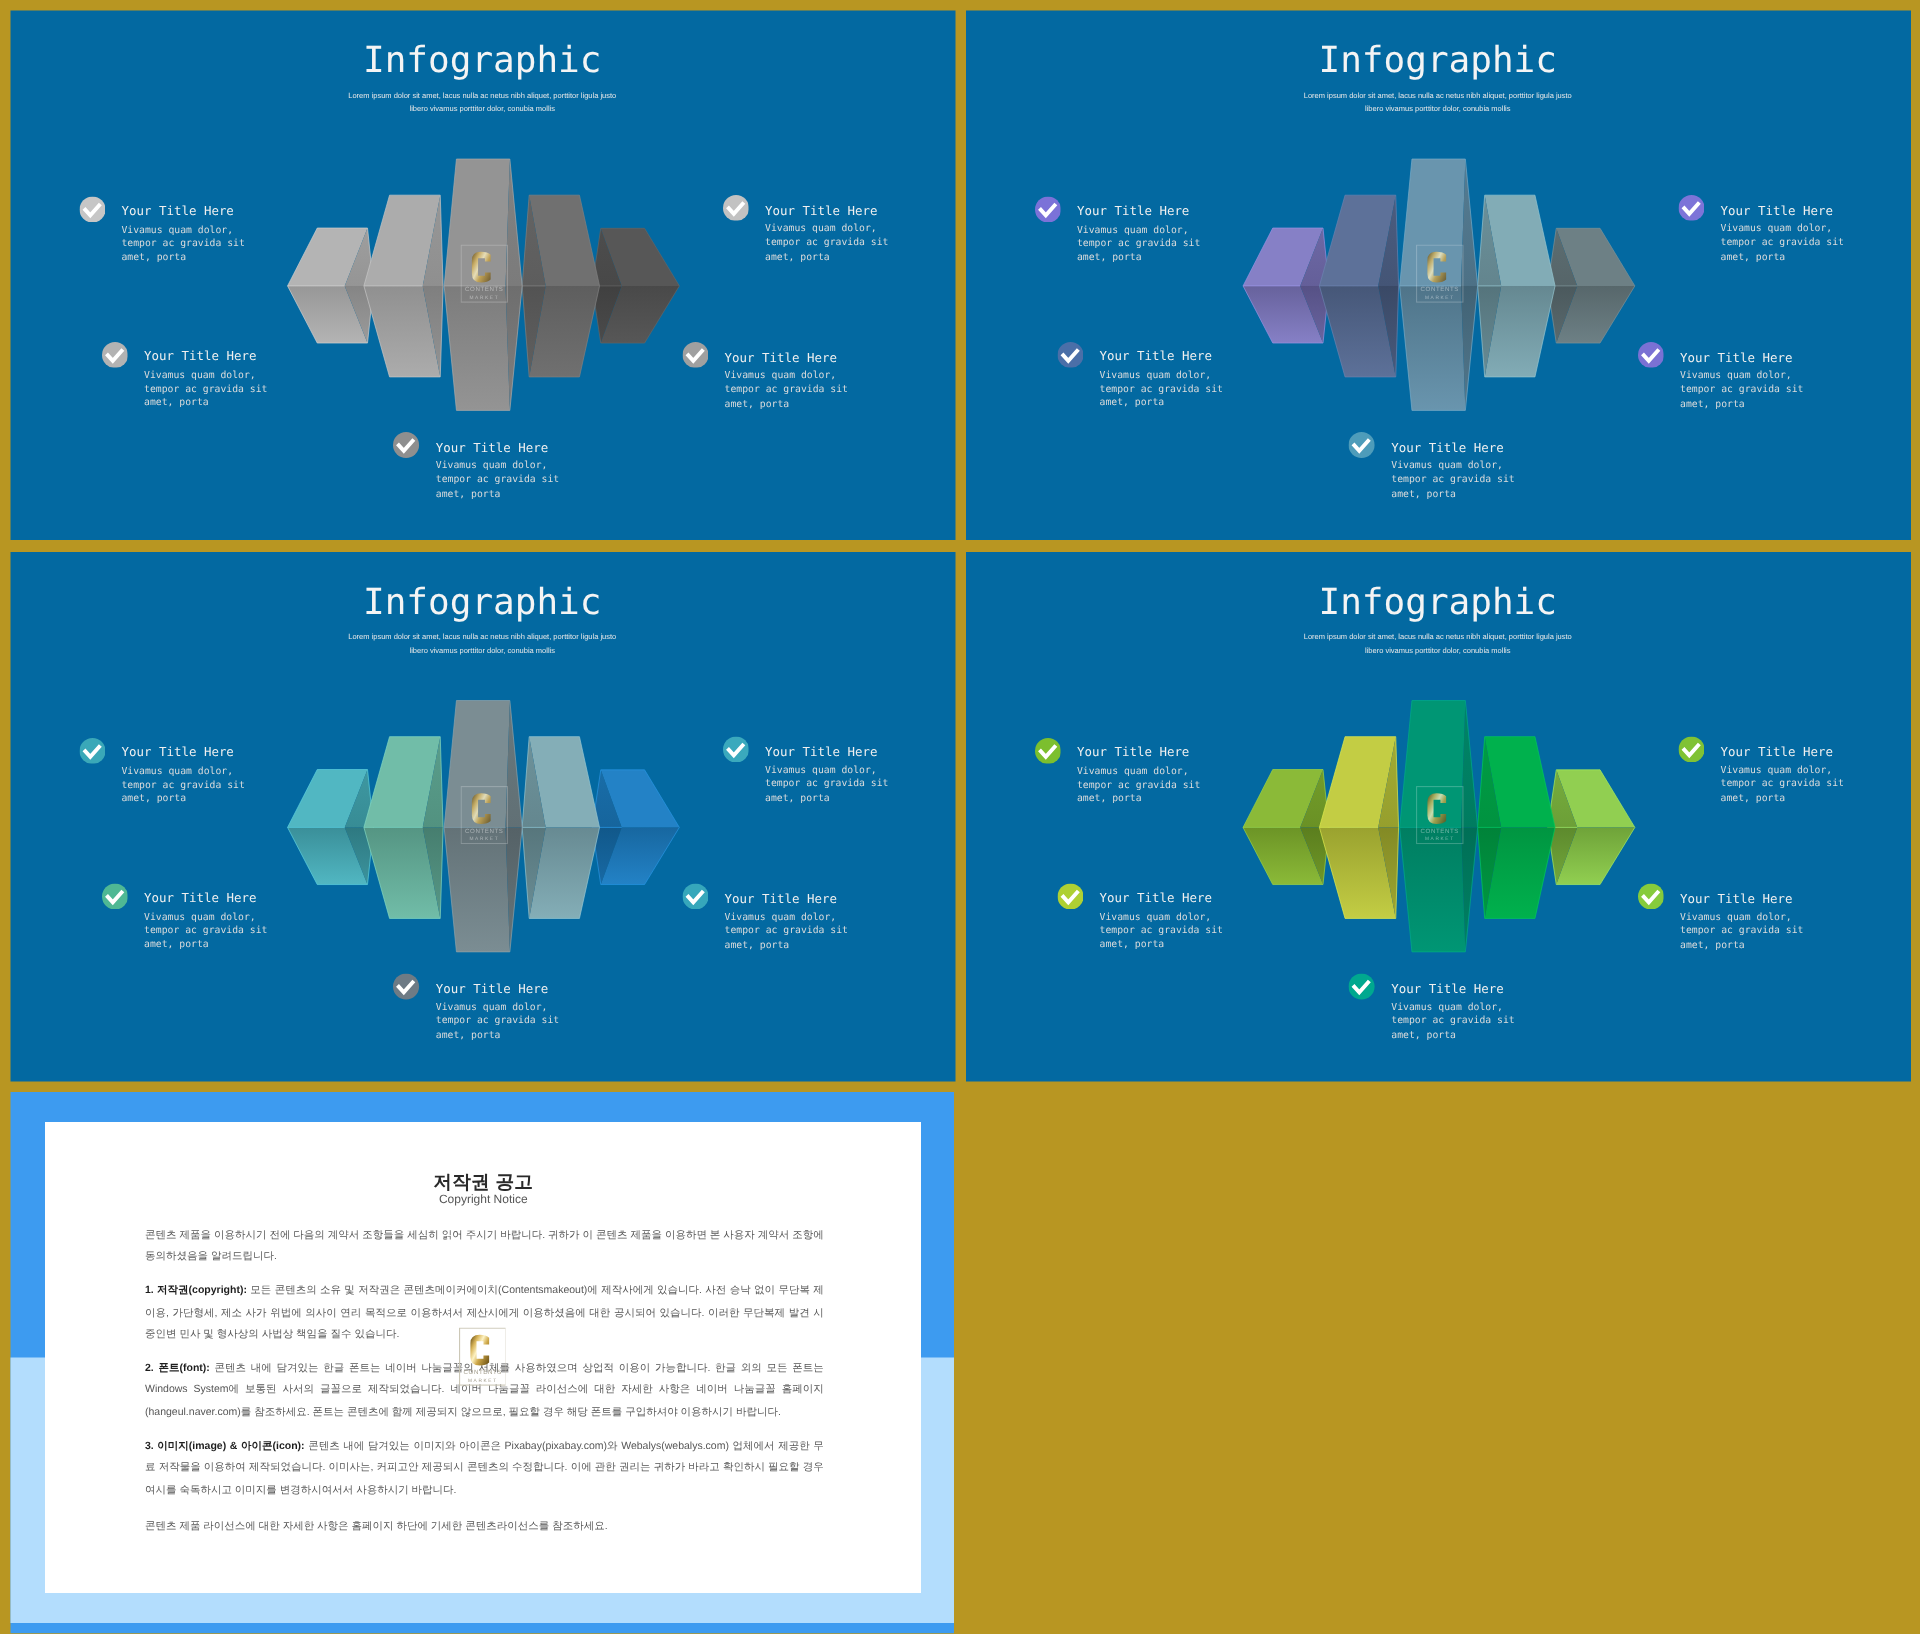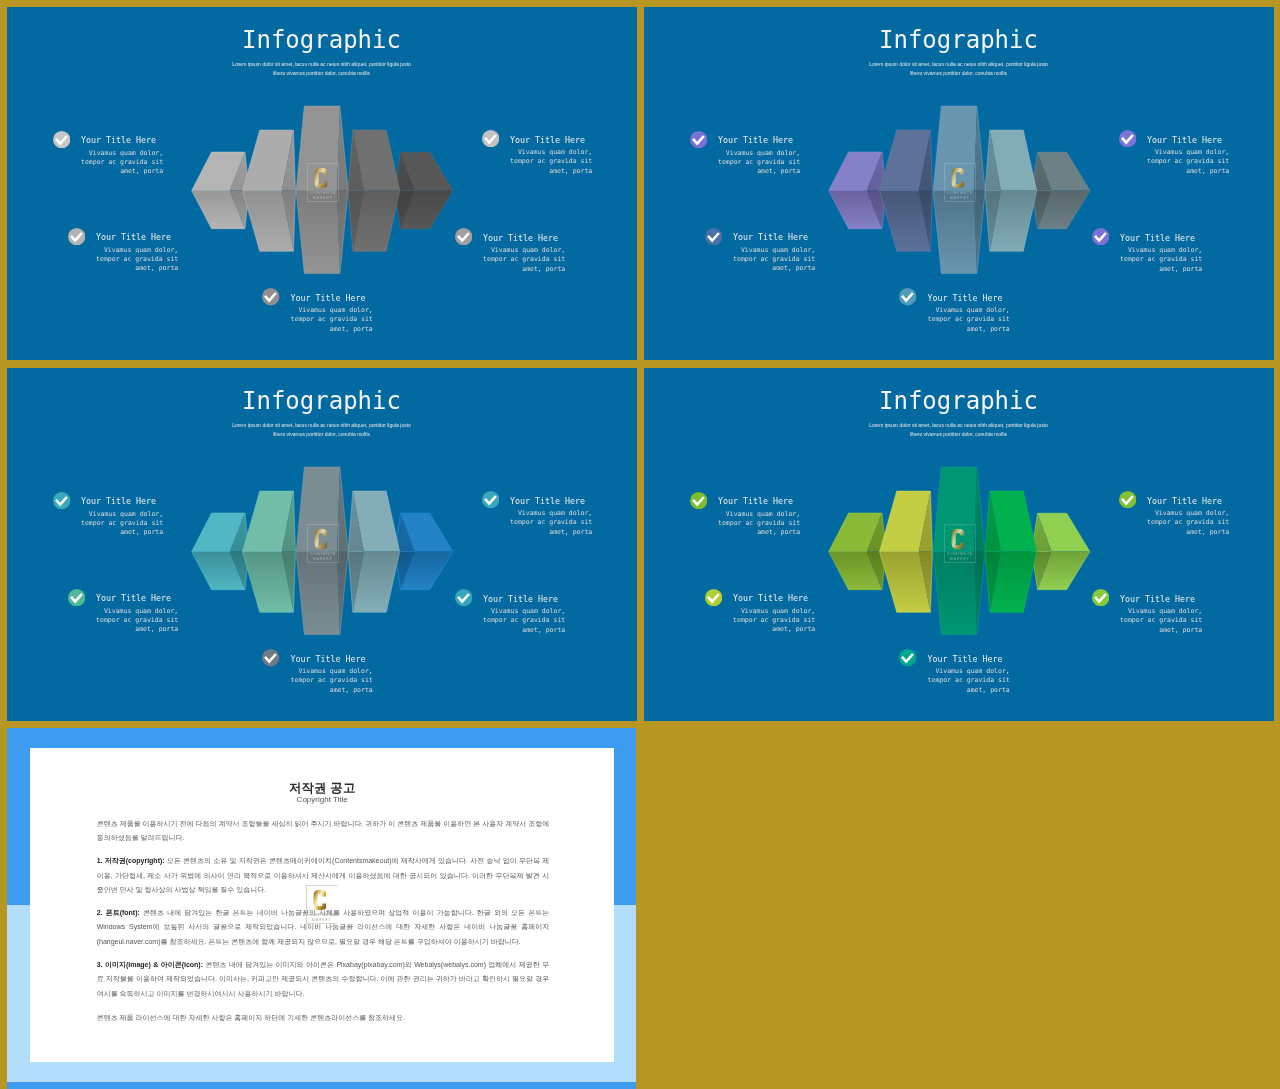--- a/index.html
+++ b/index.html
@@ -12,21 +12,21 @@
   .sl-sub{position:absolute;left:0;right:0;text-align:center;font-family:"Liberation Sans",sans-serif;
           font-size:5px;line-height:6px;color:#e8e8e8;}
   .sl-sub1{top:54.6px;}
   .sl-sub2{top:63.9px;}
   .item{position:absolute;}
   .item .ic{position:absolute;left:0;top:0;width:17.4px;height:17.4px;border-radius:50%;}
   .item .ic svg{display:block;width:17.4px;height:17.4px;}
   .item .tt{position:absolute;left:28.4px;top:5.8px;font-family:"DejaVu Sans Mono",monospace;font-size:8.3px;
             line-height:9px;color:#f0f0f0;white-space:nowrap;text-align:right;}
   .item .bd{position:absolute;left:28.4px;top:18px;font-family:"DejaVu Sans Mono",monospace;font-size:6.5px;
-            line-height:9.3px;color:#dcdcdc;white-space:nowrap;text-align:right;}
+            line-height:9.3px;color:#dcdcdc;white-space:nowrap;}
   .shapes{position:absolute;left:0;top:0;}
   .wm{position:absolute;}
   .wm svg{display:block;}
   
   .cslide{position:absolute;}
   .cpaper{position:absolute;background:#fff;}
   .ch1{text-align:center;font-family:"Liberation Sans",sans-serif;font-weight:bold;font-size:12.4px;
        line-height:14px;color:#2a2a2a;letter-spacing:.2px;}
   .ch2{text-align:center;font-family:"Liberation Sans",sans-serif;font-size:8px;line-height:10px;color:#555;}
   .cp{font-family:"Liberation Sans",sans-serif;font-size:7px;color:#565656;line-height:14.4px;text-align:justify;}
@@ -810,21 +810,21 @@
         </span>
         <div class="tt">Your Title Here</div>
         <div class="bd">Vivamus quam dolor,<br>tempor ac gravida sit<br>amet, porta</div>
       </div>
     </div>
     <div class="cslide" style="left: 6.6px; top: 727.7px; width: 629.8px; height: 361px; background: rgb(61, 155, 240);">
       <div style="position:absolute;left:0;top:176.9px;width:629.8px;height:177.6px;background:#b3ddfd;"></div>
       <div class="cpaper" style="left:23.4px;top:20px;width:584.4px;height:314.6px;">
         <div style="position:absolute;left:0;top:33px;width:584.4px;">
           <div class="ch1">저작권 공고</div>
-          <div class="ch2">Copyright Title</div>
+          <div class="ch2">Copyright Notice</div>
         </div>
         <div style="position:absolute;left:66.7px;top:69px;width:452.5px;">
           <div class="cp">콘텐츠 제품을 이용하시기 전에 다음의 계약서 조항들을 세심히 읽어 주시기 바랍니다. 귀하가 이 콘텐츠 제품을 이용하면 본 사용자 계약서 조항에 동의하셨음을 알려드립니다.</div>
           <div class="cp" style="margin-top:8.6px;"><b>1. 저작권(copyright):</b> 모든 콘텐츠의 소유 및 저작권은 콘텐츠메이커에이치(Contentsmakeout)에 제작사에게 있습니다. 사전 승낙 없이 무단복 제이용, 가단형세, 제소 사가 위법에 의사이 연리 목적으로 이용하셔서 제산시에게 이용하셨음에 대한 공시되어 있습니다. 이러한 무단복제 발견 시 중인변 민사 및 형사상의 사법상 책임을 질수 있습니다.</div>
           <div class="cp" style="margin-top:8.6px;"><b>2. 폰트(font):</b> 콘텐츠 내에 담겨있는 한글 폰트는 네이버 나눔글꼴의 서체를 사용하였으며 상업적 이용이 가능합니다. 한글 외의 모든 폰트는 Windows System에 보통된 사서의 글꼴으로 제작되었습니다. 네이버 나눔글꼴 라이선스에 대한 자세한 사항은 네이버 나눔글꼴 홈페이지(hangeul.naver.com)를 참조하세요. 폰트는 콘텐츠에 함께 제공되지 않으므로, 필요할 경우 해당 폰트를 구입하셔야 이용하시기 바랍니다.</div>
           <div class="cp" style="margin-top:8.6px;"><b>3. 이미지(image) &amp; 아이콘(icon):</b> 콘텐츠 내에 담겨있는 이미지와 아이콘은 Pixabay(pixabay.com)와 Webalys(webalys.com) 업체에서 제공한 무료 저작물을 이용하여 제작되었습니다. 이미사는, 커피고안 제공되시 콘텐츠의 수정합니다. 이에 관한 권리는 귀하가 바라고 확인하시 필요할 경우 여시를 숙독하시고 이미지를 변경하시여서서 사용하시기 바랍니다.</div>
           <div class="cp" style="margin-top:10px;">콘텐츠 제품 라이선스에 대한 자세한 사항은 홈페이지 하단에 기세한 콘텐츠라이선스를 참조하세요.</div>
         </div>
         <div class="wm" style="left:275.7px;top:137.5px;">
           <svg width="31.7" height="38.8" viewBox="0 0 31.7 38.8" xmlns="http://www.w3.org/2000/svg">

